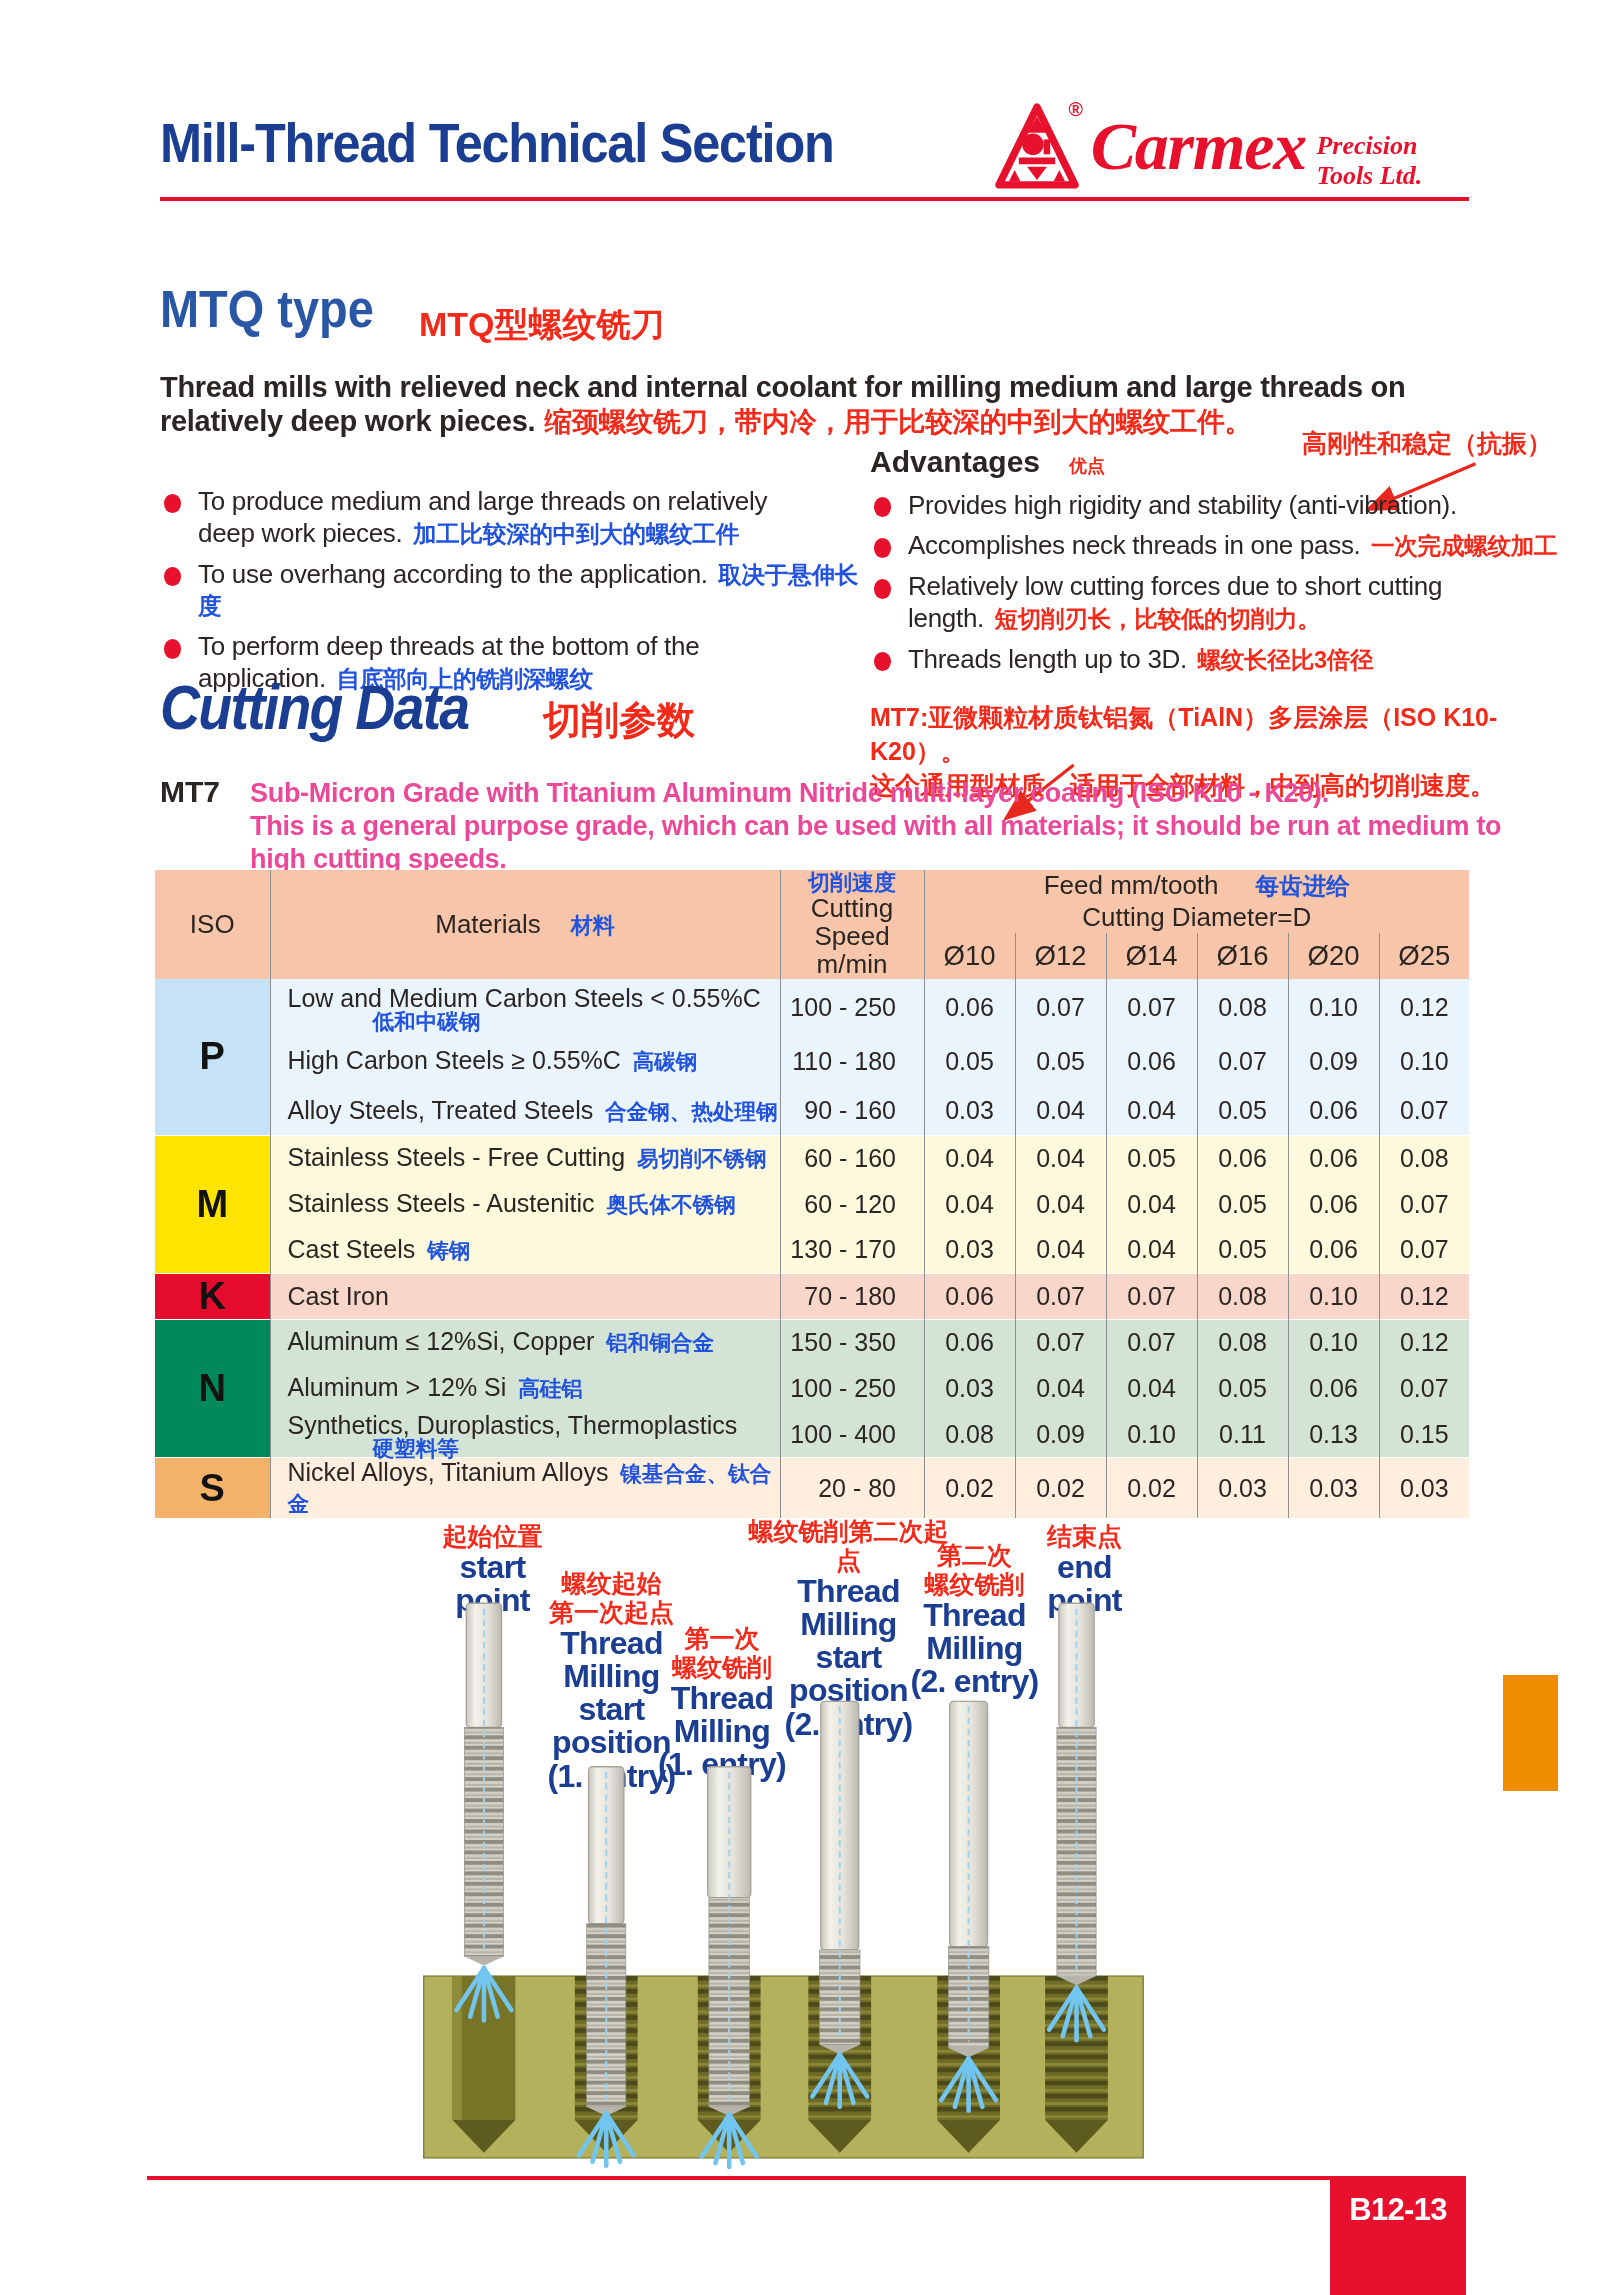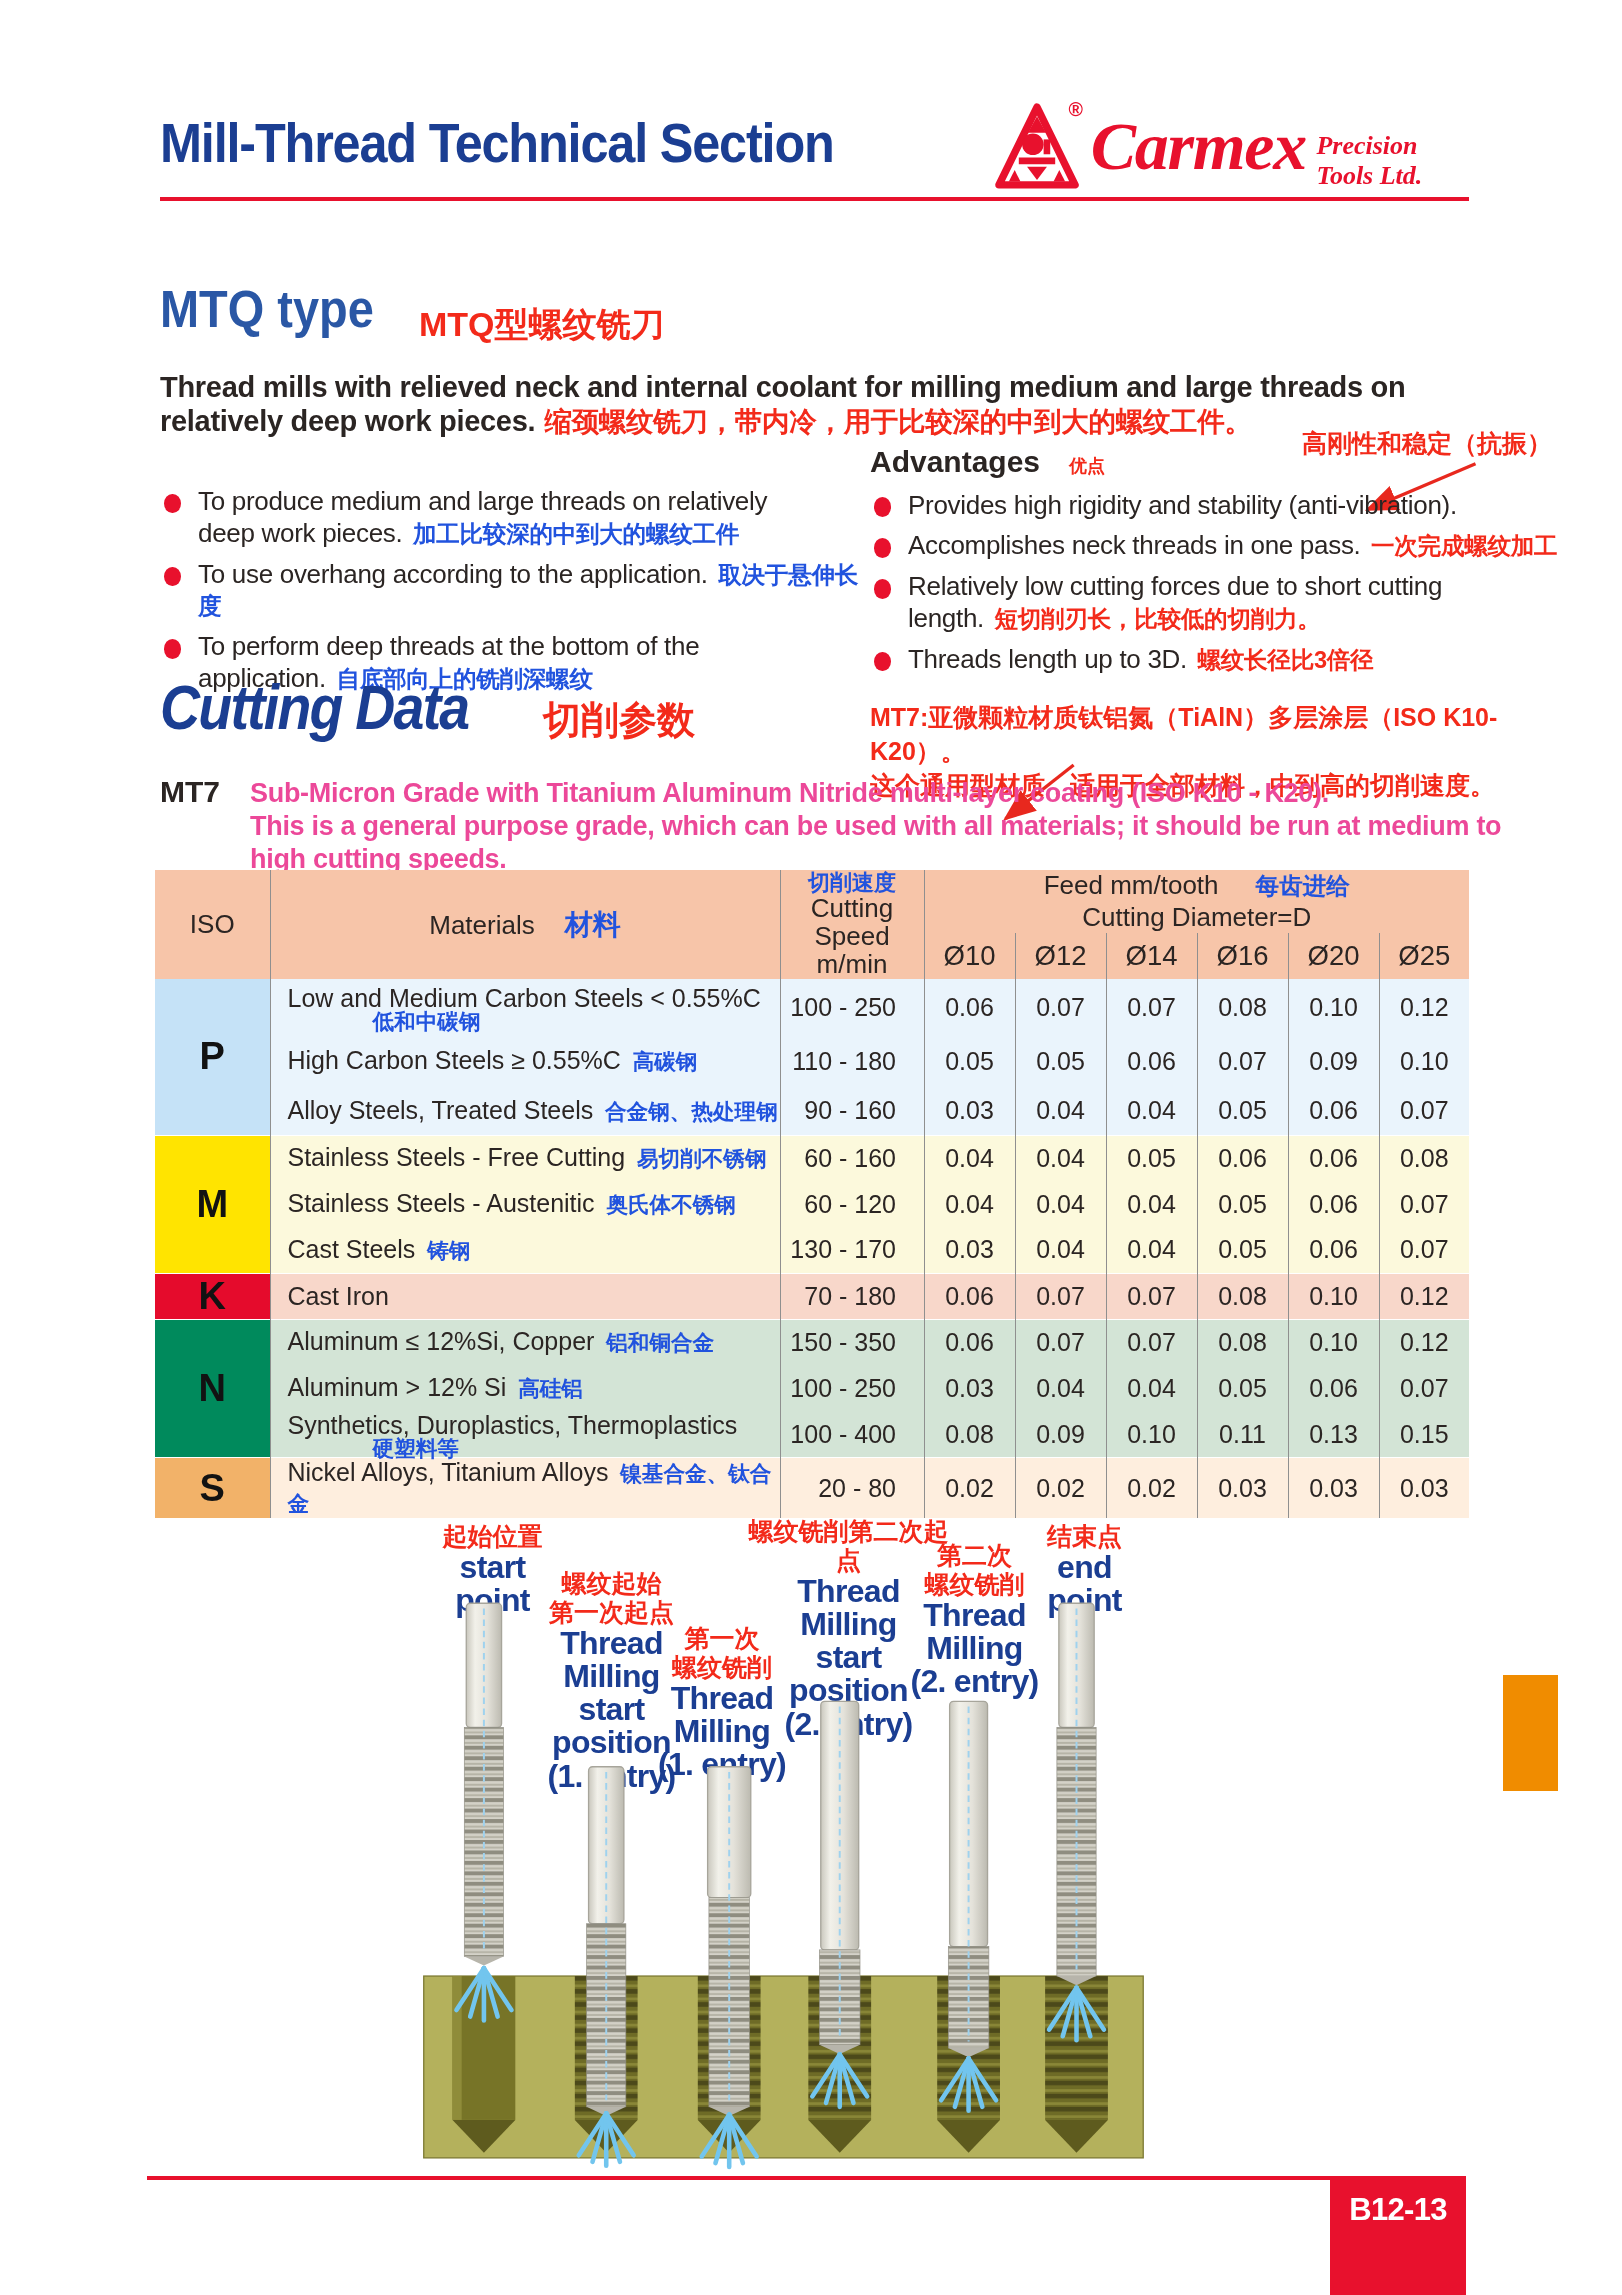--- a/index.html
+++ b/index.html
@@ -58,21 +58,21 @@
   .ctable tr>*:last-child{border-right:0;}
   .ctable thead th{background:#f7c5a9;font-weight:400;font-size:26px;color:#2b2523;}
   .ctable tr.h1{height:63px;}
   .ctable tr.h2{height:46px;}
   .ctable tr.h2 th{font-size:27.5px;}
   .zhb{color:#2153de;font-weight:bold;}
   .spd-head div{line-height:1.08;}
   .spd-head .zhb{font-size:22px;}
   .feed-head div{line-height:1.2;}
   .feed-head .zhb{font-size:23.6px;margin-left:37px;}
-  .mat-head .zhb{font-size:28px;margin-left:30px;}
+  .mat-head .zhb{font-size:22px;margin-left:30px;}
   .iso-cell{font-size:38px;font-weight:bold;text-align:center;color:#121212;}
   td.mat-cell{text-align:left;padding-left:17px;font-size:25px;}
   td.mat-cell .mzh{color:#2153de;font-weight:bold;font-size:21.6px;margin-left:11.8px;}
   td.mat-cell .mzh.below{display:block;margin-left:85px;margin-top:0;line-height:.8;}
   td.spd-cell{text-align:right;padding-right:27.5px;font-size:25px;}
   td.feed-cell{text-align:center;font-size:25px;}
   tr.gs>td{border-top:1.3px solid #fff;}
 
   
   .lab{position:absolute;text-align:center;}

